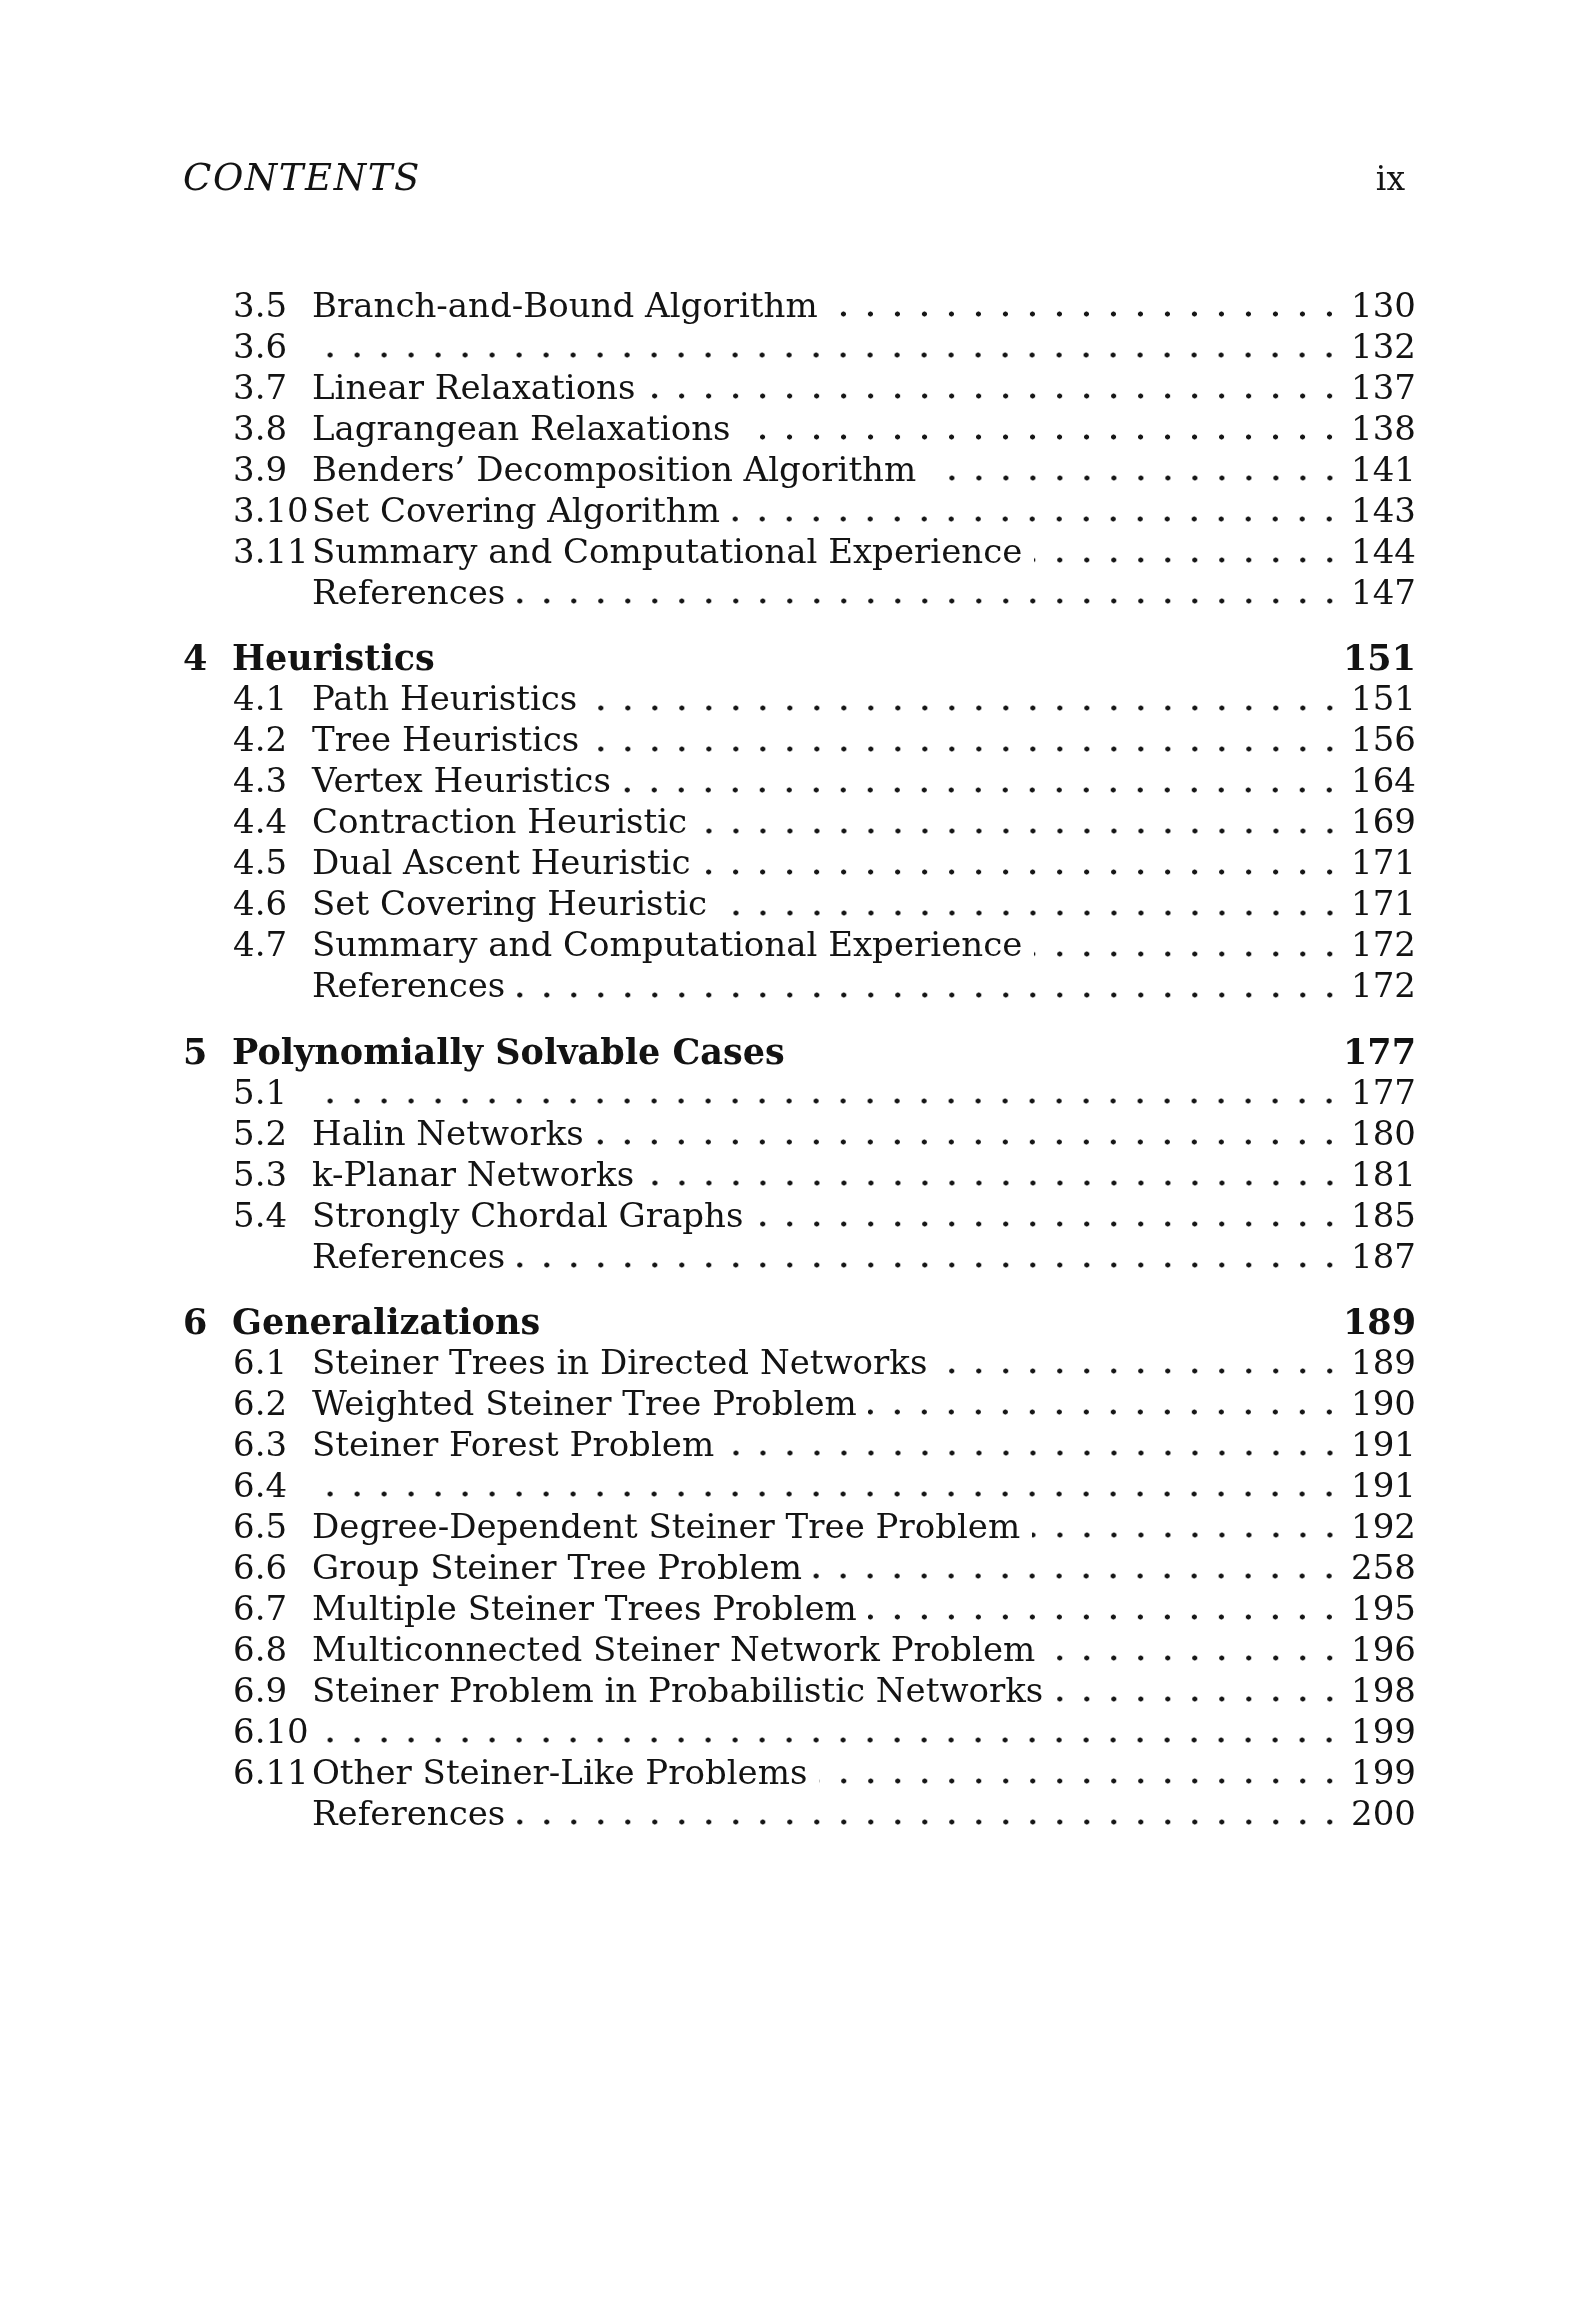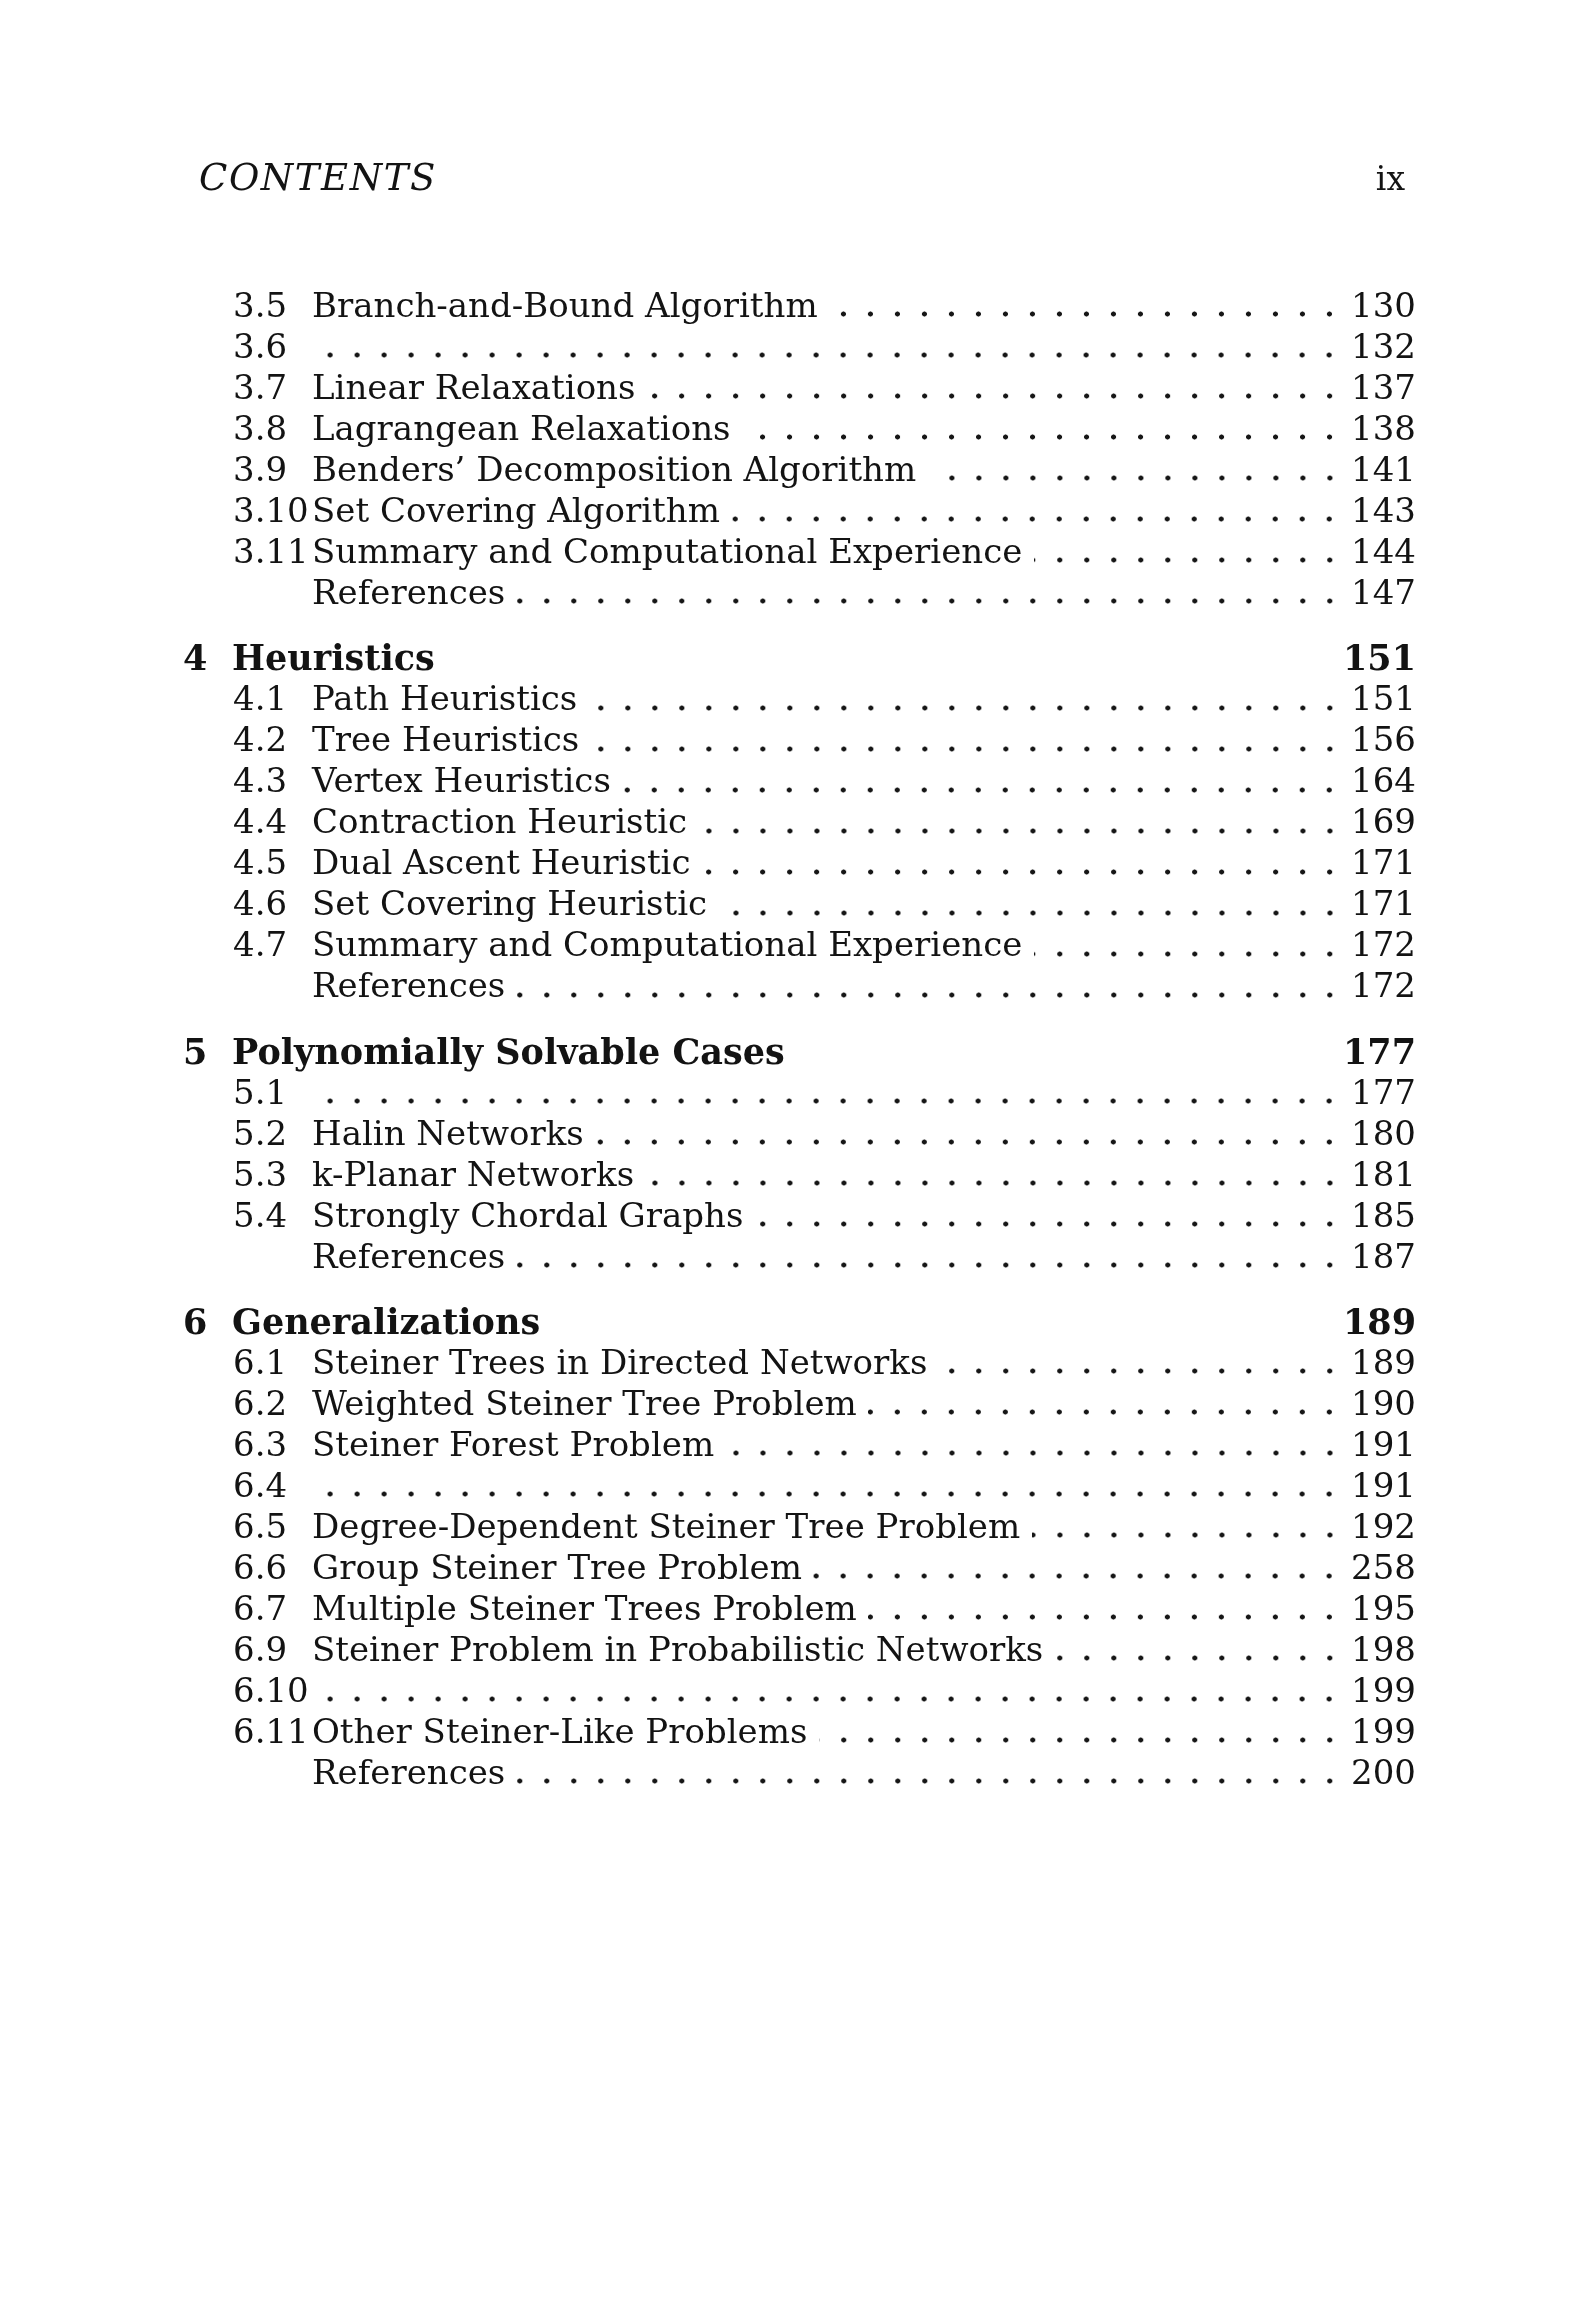--- a/index.html
+++ b/index.html
@@ -13,21 +13,20 @@
     color: #131313;
   }
   .header {
     position: absolute;
     left: 183px;
     right: 181px;
     top: 157px;
     display: flex;
     justify-content: space-between;
     align-items: baseline;
-    margin-left: 16px;
   }
   .booktitle {
     font-style: italic;
     font-size: 37px;
     letter-spacing: 1.6px;
     line-height: 41px;
   }
   .folio {
     font-size: 33px;
     line-height: 41px;
@@ -262,20 +261,26 @@
     <span class="leader"></span>
     <span class="pagenum">258</span>
   </div>
           <div class="row entry">
     <span class="num">6.7</span>
     <span class="title">Multiple Steiner Trees Problem</span>
     <span class="leader"></span>
     <span class="pagenum">195</span>
   </div>
           <div class="row entry">
+    <span class="num">6.8</span>
+    <span class="title">Multiconnected Steiner Network Problem</span>
+    <span class="leader"></span>
+    <span class="pagenum">196</span>
+  </div>
+          <div class="row entry">
     <span class="num">6.9</span>
     <span class="title">Steiner Problem in Probabilistic Networks</span>
     <span class="leader"></span>
     <span class="pagenum">198</span>
   </div>
           <div class="row entry">
     <span class="num">6.10</span>
     <span class="leader"></span>
     <span class="pagenum">199</span>
   </div>

